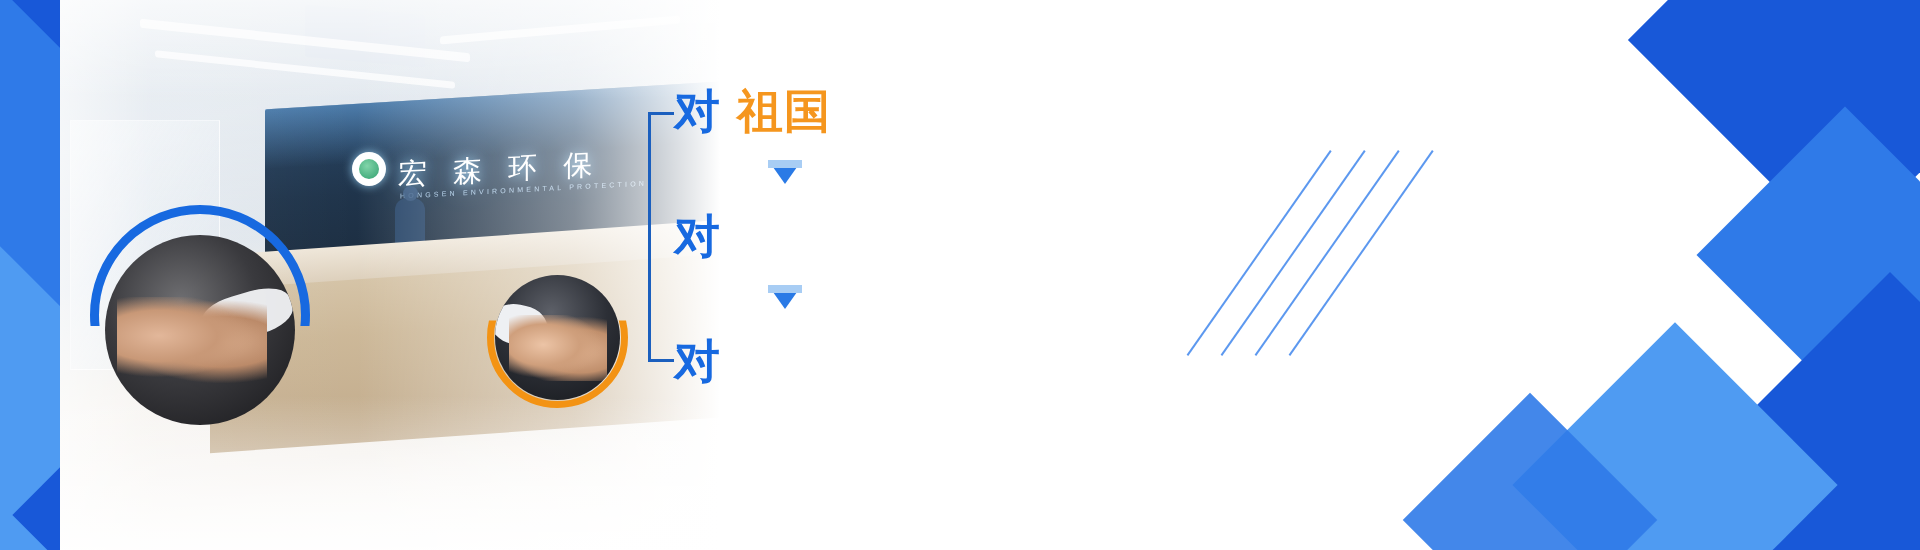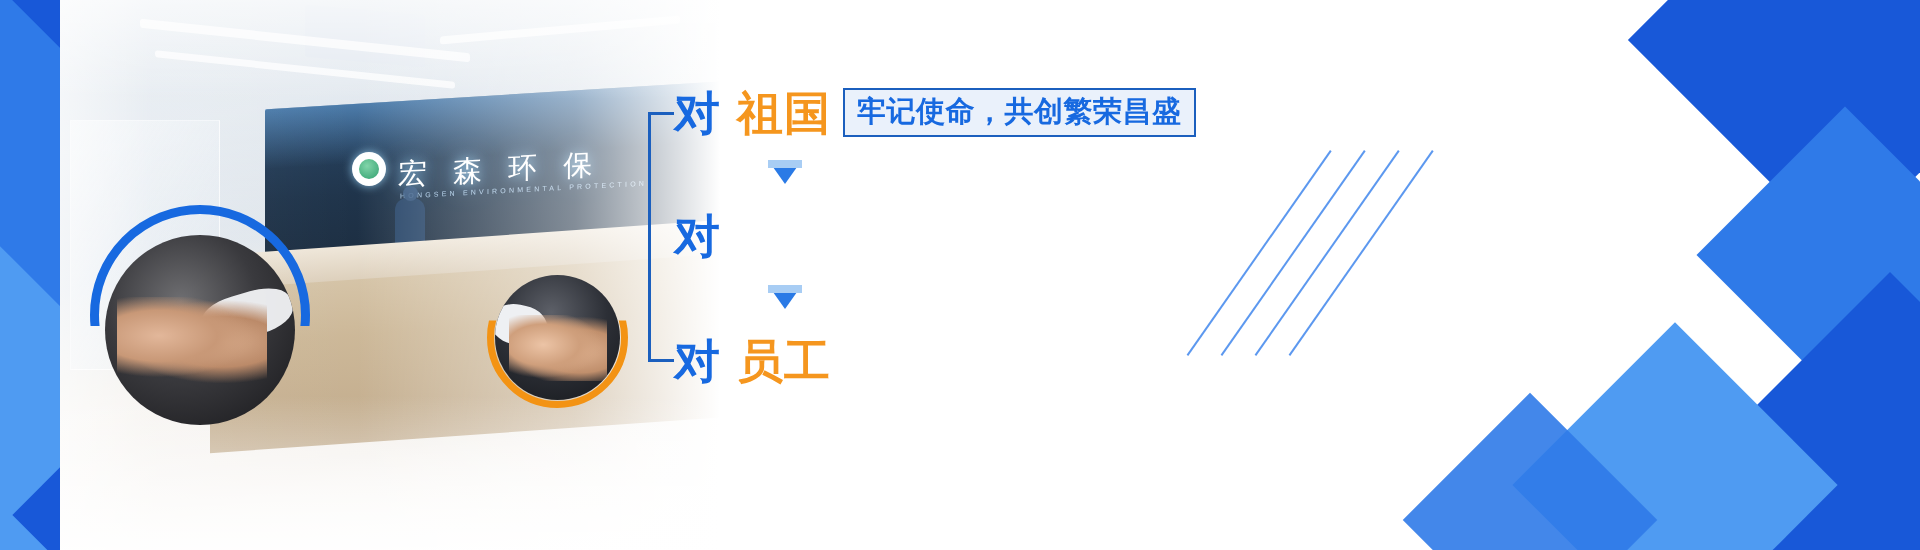--- a/index.html
+++ b/index.html
@@ -386,26 +386,24 @@
 
   <div class="content">
     <div class="bracket"></div>
 
     <div class="arrow arrow-1"></div>
     <div class="arrow arrow-2"></div>
 
     <div class="row row-1">
       <span class="heading h-blue">对</span>
       <span class="heading h-orange">祖国</span>
-      <span class="tag">牢记使命，共创繁荣昌盛</span>
     </div>
 
     <div class="row row-2">
       <span class="heading h-blue">对</span>
     </div>
 
     <div class="row row-3">
       <span class="heading h-blue">对</span>
-      <span class="heading h-orange">员工</span>
     </div>
   </div>
 
 </div>
 
 </body></html>

